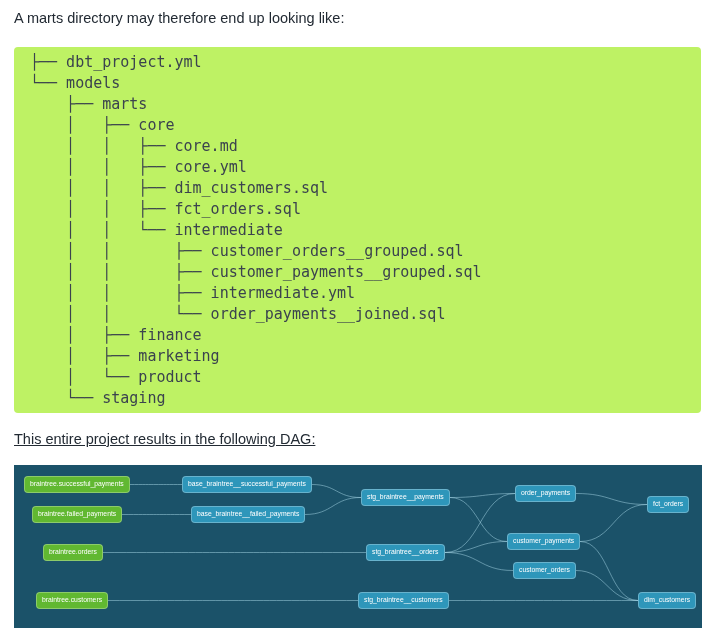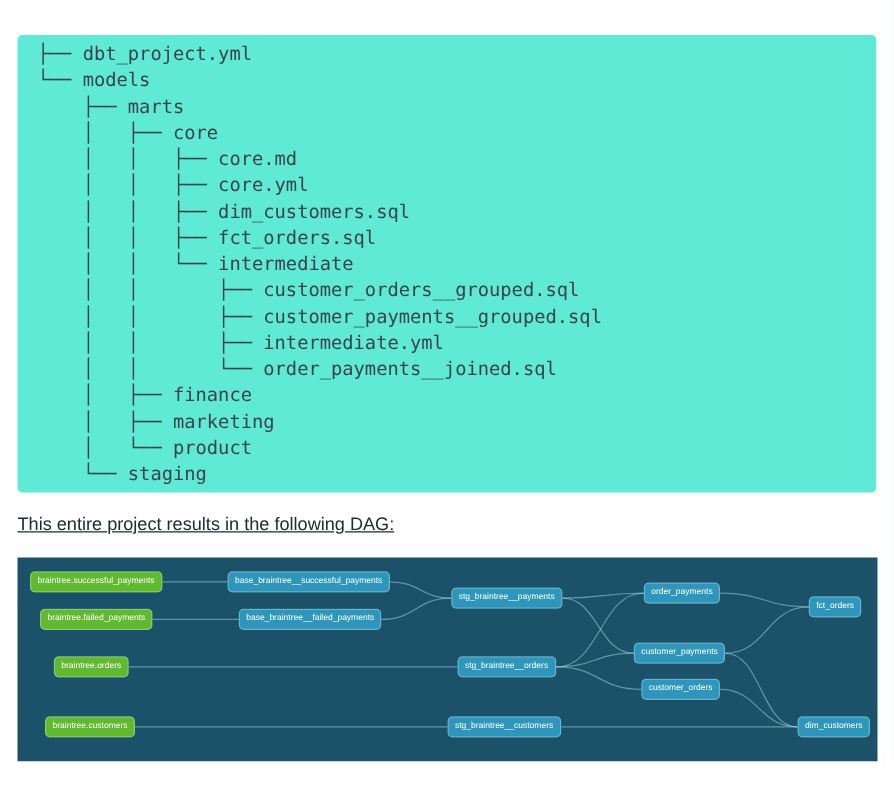--- a/index.html
+++ b/index.html
@@ -13,21 +13,21 @@
   }
   .para {
     font-size: 14.5px;
     line-height: 19px;
     color: #222a33;
   }
   .code-block {
     margin-top: 19px;
     width: 687px;
     height: 366px;
-    background: #5eead4;
+    background: #bef264;
     border-radius: 4px;
     padding: 5px 16px;
     font-family: "DejaVu Sans Mono", monospace;
     font-size: 15px;
     line-height: 21px;
     color: #3b434e;
     white-space: pre;
     overflow: hidden;
   }
   .para-2 { margin-top: 17px; text-decoration: underline; }
@@ -55,20 +55,21 @@
     padding: 4px 5px;
     border-radius: 4px;
     border: 1px solid rgba(255,255,255,0.28);
     white-space: nowrap;
   }
 </style>
 </head>
 <body>
 
 <main>
+  <p class="para">A marts directory may therefore end up looking like:</p>
 
   <pre class="code-block">├── dbt_project.yml
 └── models
     ├── marts
     │   ├── core
     │   │   ├── core.md
     │   │   ├── core.yml
     │   │   ├── dim_customers.sql
     │   │   ├── fct_orders.sql
     │   │   └── intermediate

